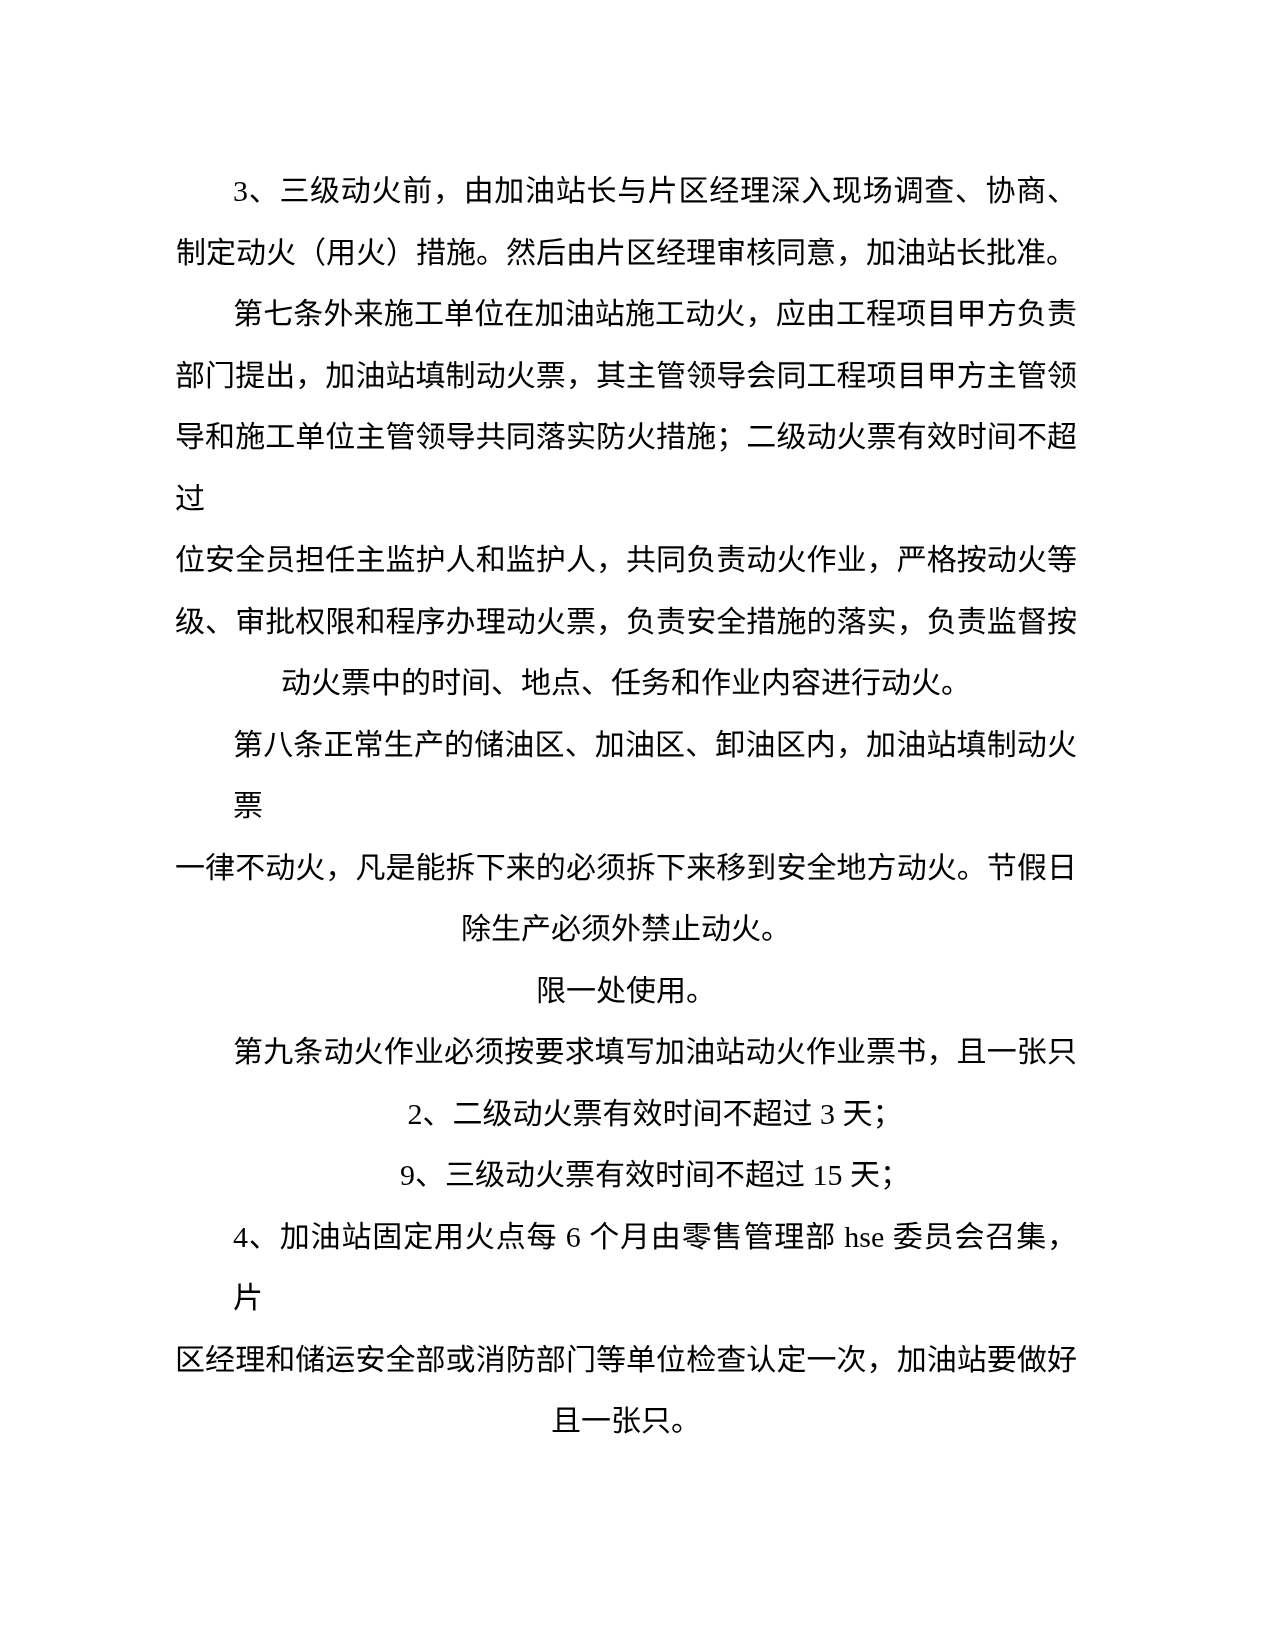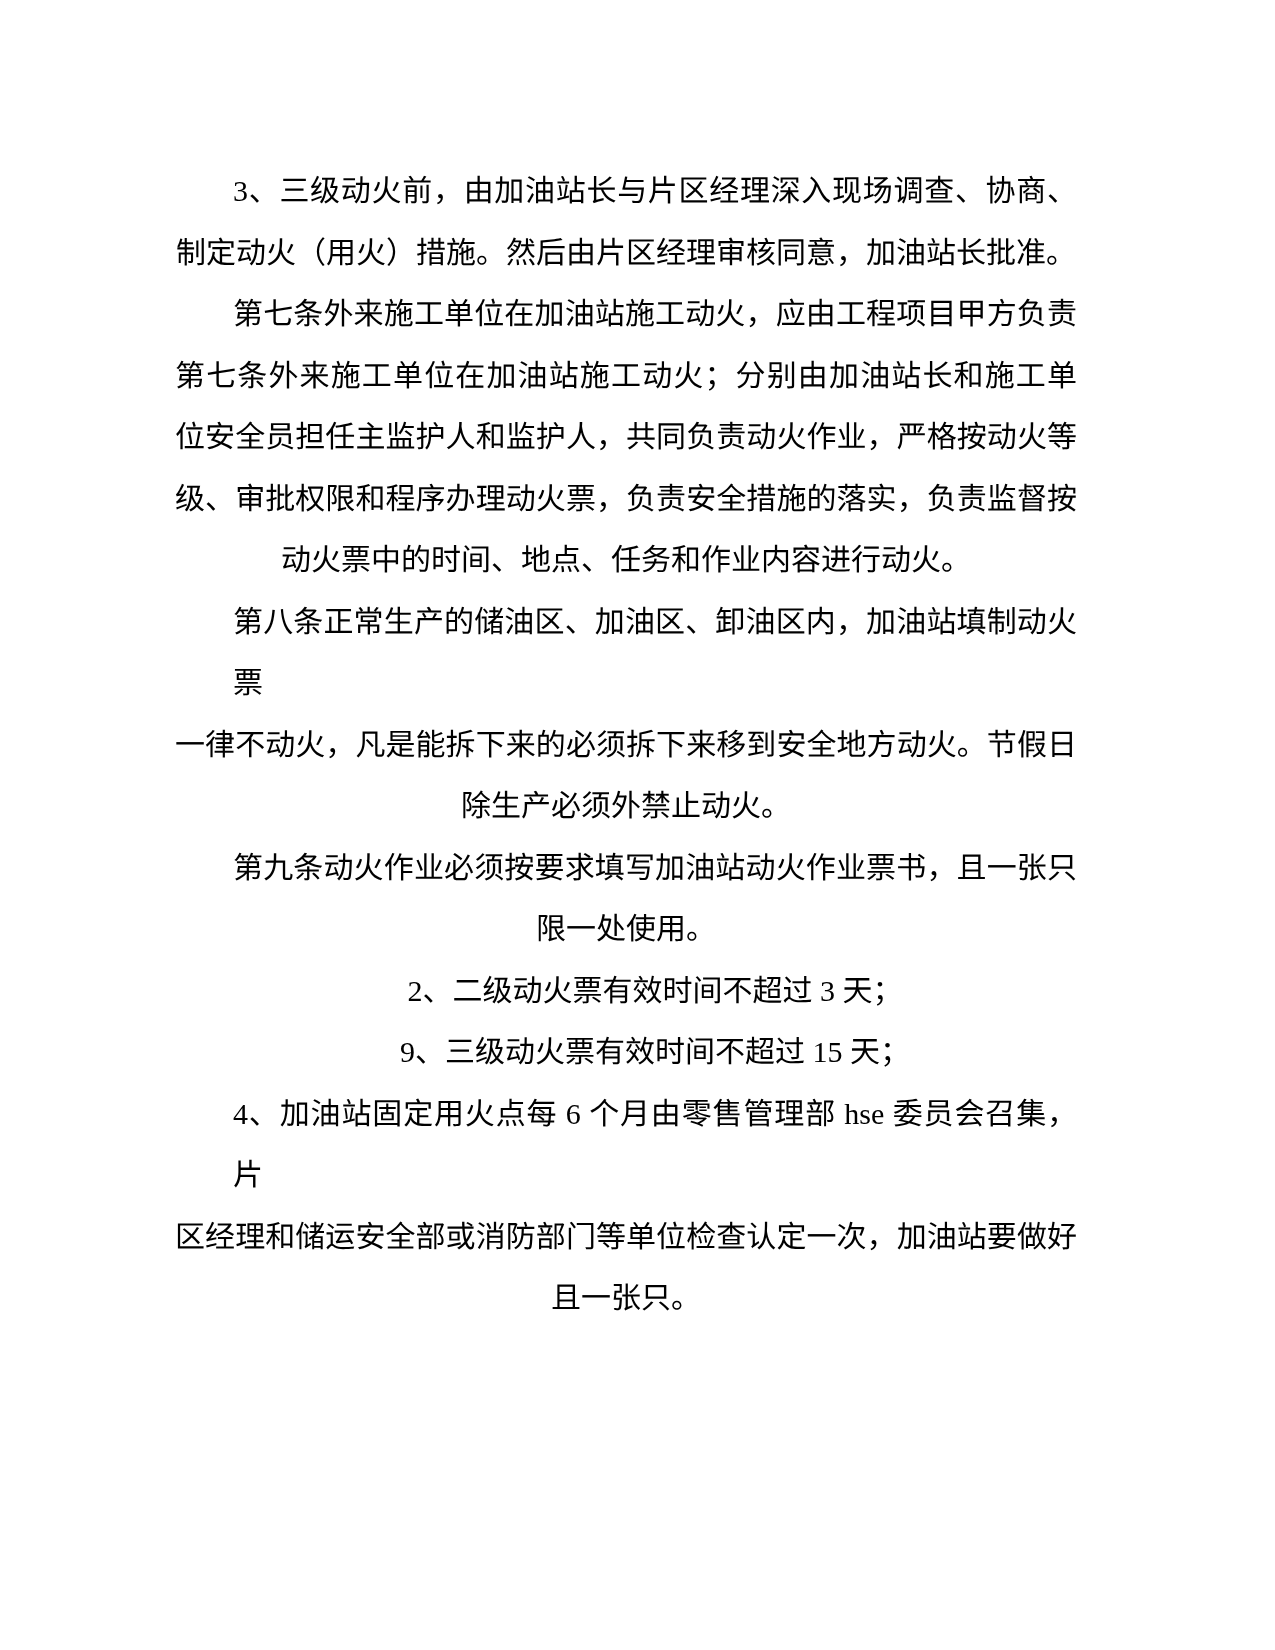--- a/index.html
+++ b/index.html
@@ -48,28 +48,29 @@
   }
 </style>
 </head>
 <body>
 
 <div class="page">
   <div class="text-block">
     <div class="line indent just">3、三级动火前，由加油站长与片区经理深入现场调查、协商、</div>
     <div class="line">制定动火（用火）措施。然后由片区经理审核同意，加油站长批准。</div>
     <div class="line indent just">第七条外来施工单位在加油站施工动火，应由工程项目甲方负责</div>
-    <div class="line just">第七条外来施工单位在加油站施工动火；分别由加油站长和施工单</div>
+    <div class="line just">部门提出，加油站填制动火票，其主管领导会同工程项目甲方主管领</div>
+    <div class="line just">导和施工单位主管领导共同落实防火措施；二级动火票有效时间不超过</div>
     <div class="line just">位安全员担任主监护人和监护人，共同负责动火作业，严格按动火等</div>
     <div class="line just">级、审批权限和程序办理动火票，负责安全措施的落实，负责监督按</div>
     <div class="line">动火票中的时间、地点、任务和作业内容进行动火。</div>
     <div class="line indent just">第八条正常生产的储油区、加油区、卸油区内，加油站填制动火票</div>
     <div class="line just">一律不动火，凡是能拆下来的必须拆下来移到安全地方动火。节假日</div>
     <div class="line">除生产必须外禁止动火。</div>
+    <div class="line">限一处使用。</div>
     <div class="line indent just">第九条动火作业必须按要求填写加油站动火作业票书，且一张只</div>
-    <div class="line">限一处使用。</div>
     <div class="line indent">2、二级动火票有效时间不超过 3 天；</div>
     <div class="line indent">9、三级动火票有效时间不超过 15 天；</div>
     <div class="line indent just">4、加油站固定用火点每 6 个月由零售管理部 hse 委员会召集，片</div>
     <div class="line just">区经理和储运安全部或消防部门等单位检查认定一次，加油站要做好</div>
     <div class="line">且一张只。</div>
   </div>
 </div>
 
 </body></html>

